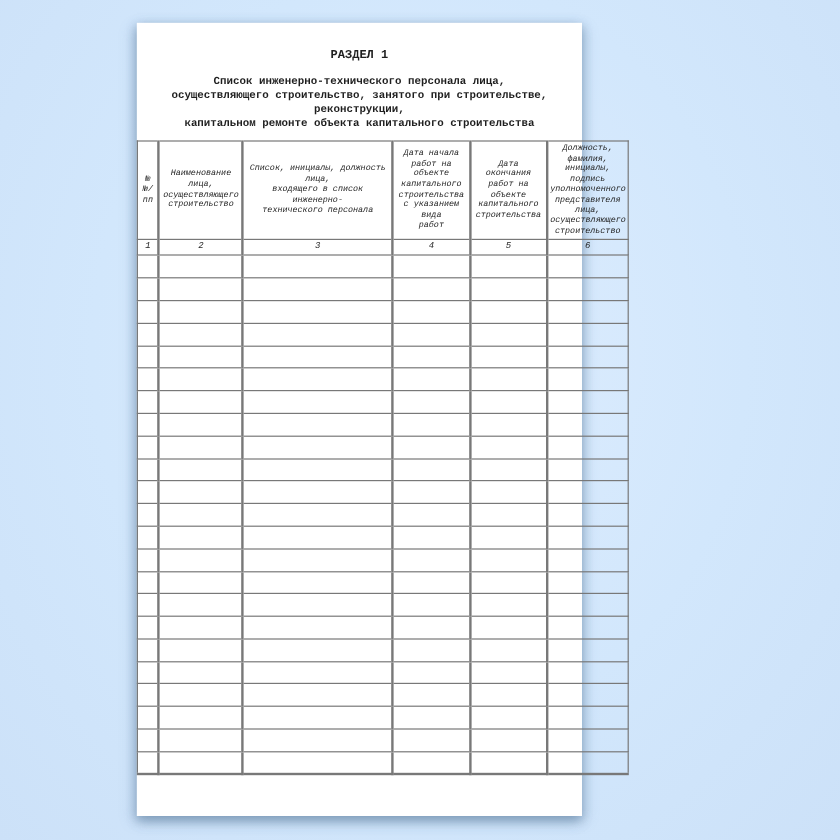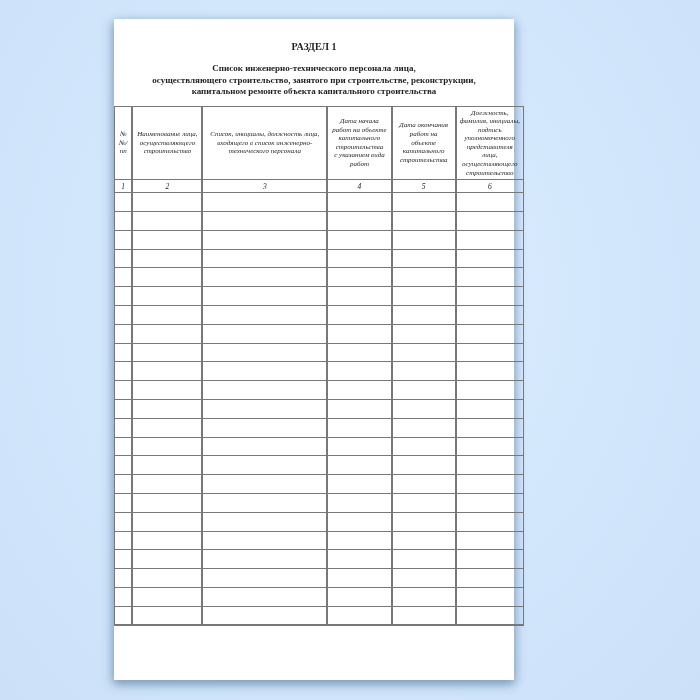--- a/index.html
+++ b/index.html
@@ -13,23 +13,24 @@
   body {
     width: 700px; height: 700px;
     overflow: hidden;
     background: radial-gradient(ellipse at 50% 42%, #deedfe 0%, var(--bg) 55%, #cce1f8 100%);
     font-family: "Liberation Serif", "DejaVu Serif", serif;
     color: var(--text);
   }
   .page {
     position: absolute;
     left: 114px; top: 19px;
-    width: 400px; height: 661px;
+    width: 371px; height: 661px;
     background: var(--page);
     box-shadow: 0 3px 8px rgba(104, 136, 168, 0.55), -3px 4px 10px rgba(104, 136, 168, 0.35), 3px 4px 10px rgba(104, 136, 168, 0.28);
+    font-family: Liberation Mono, monospace;
   }
   .section-title {
     margin-top: 22px;
     text-align: center;
     font-weight: bold;
     font-size: 10px;
     line-height: 12px;
   }
   .form-title {
     margin-top: 10px;

